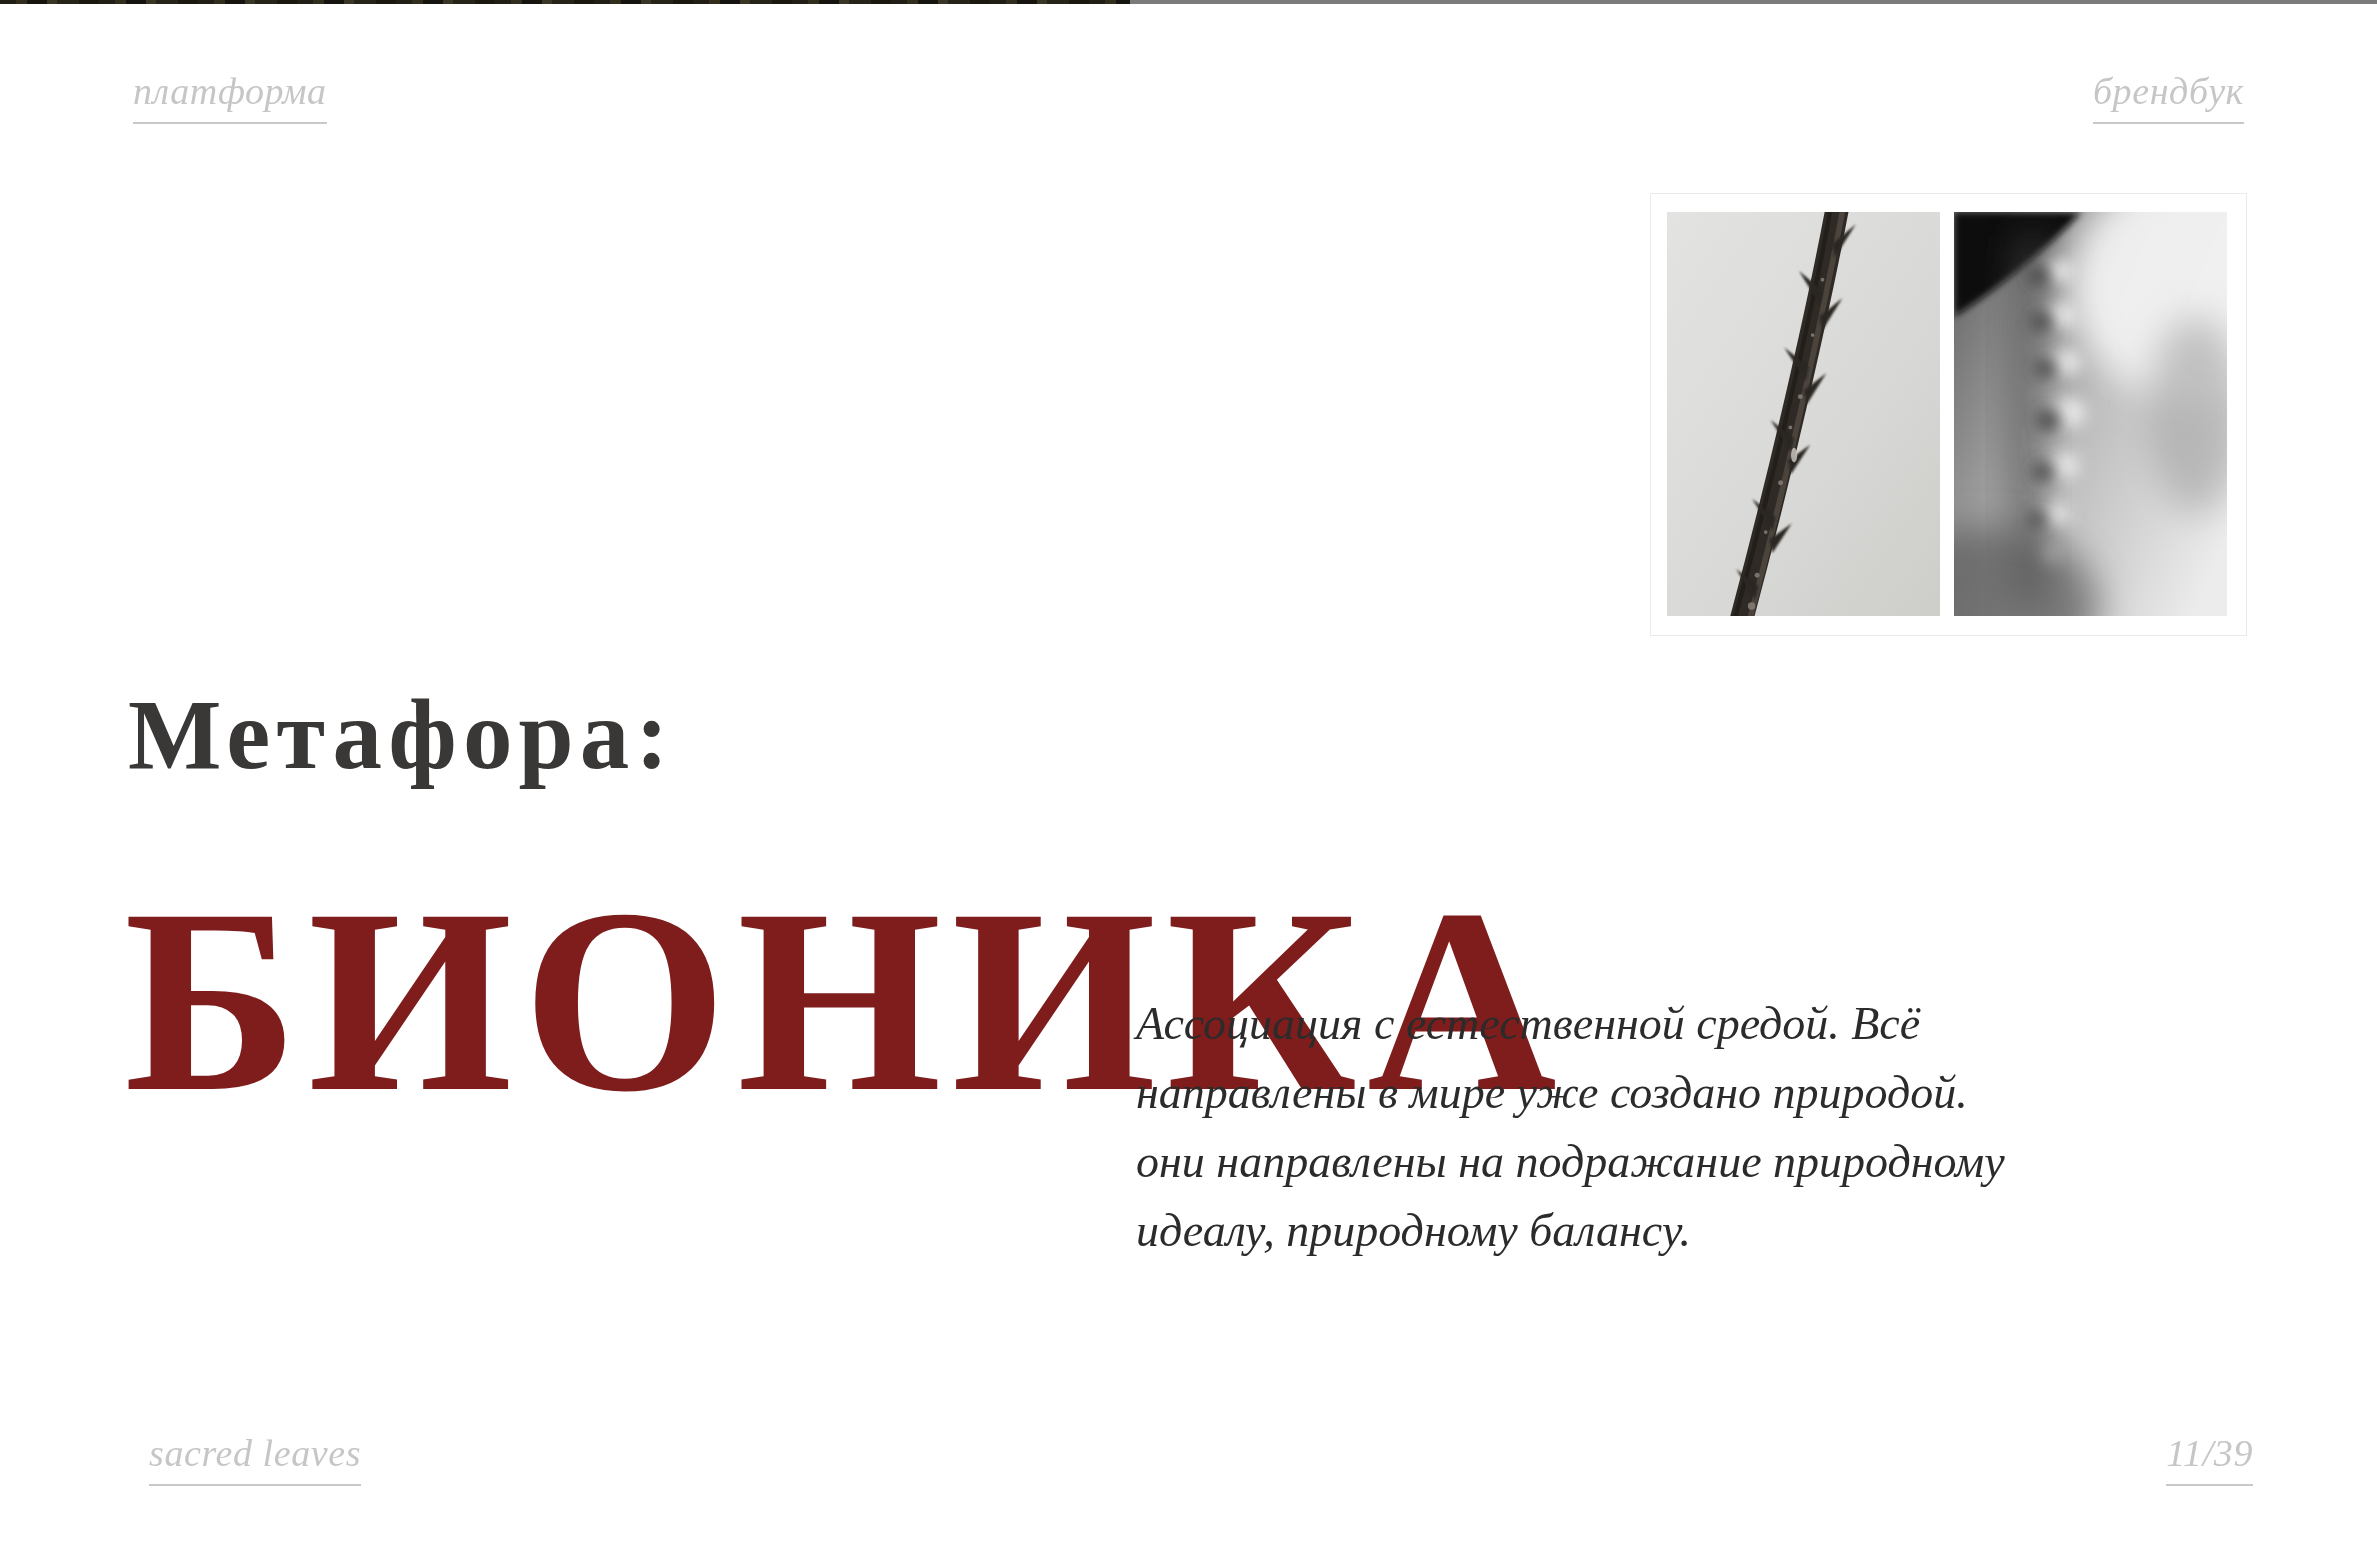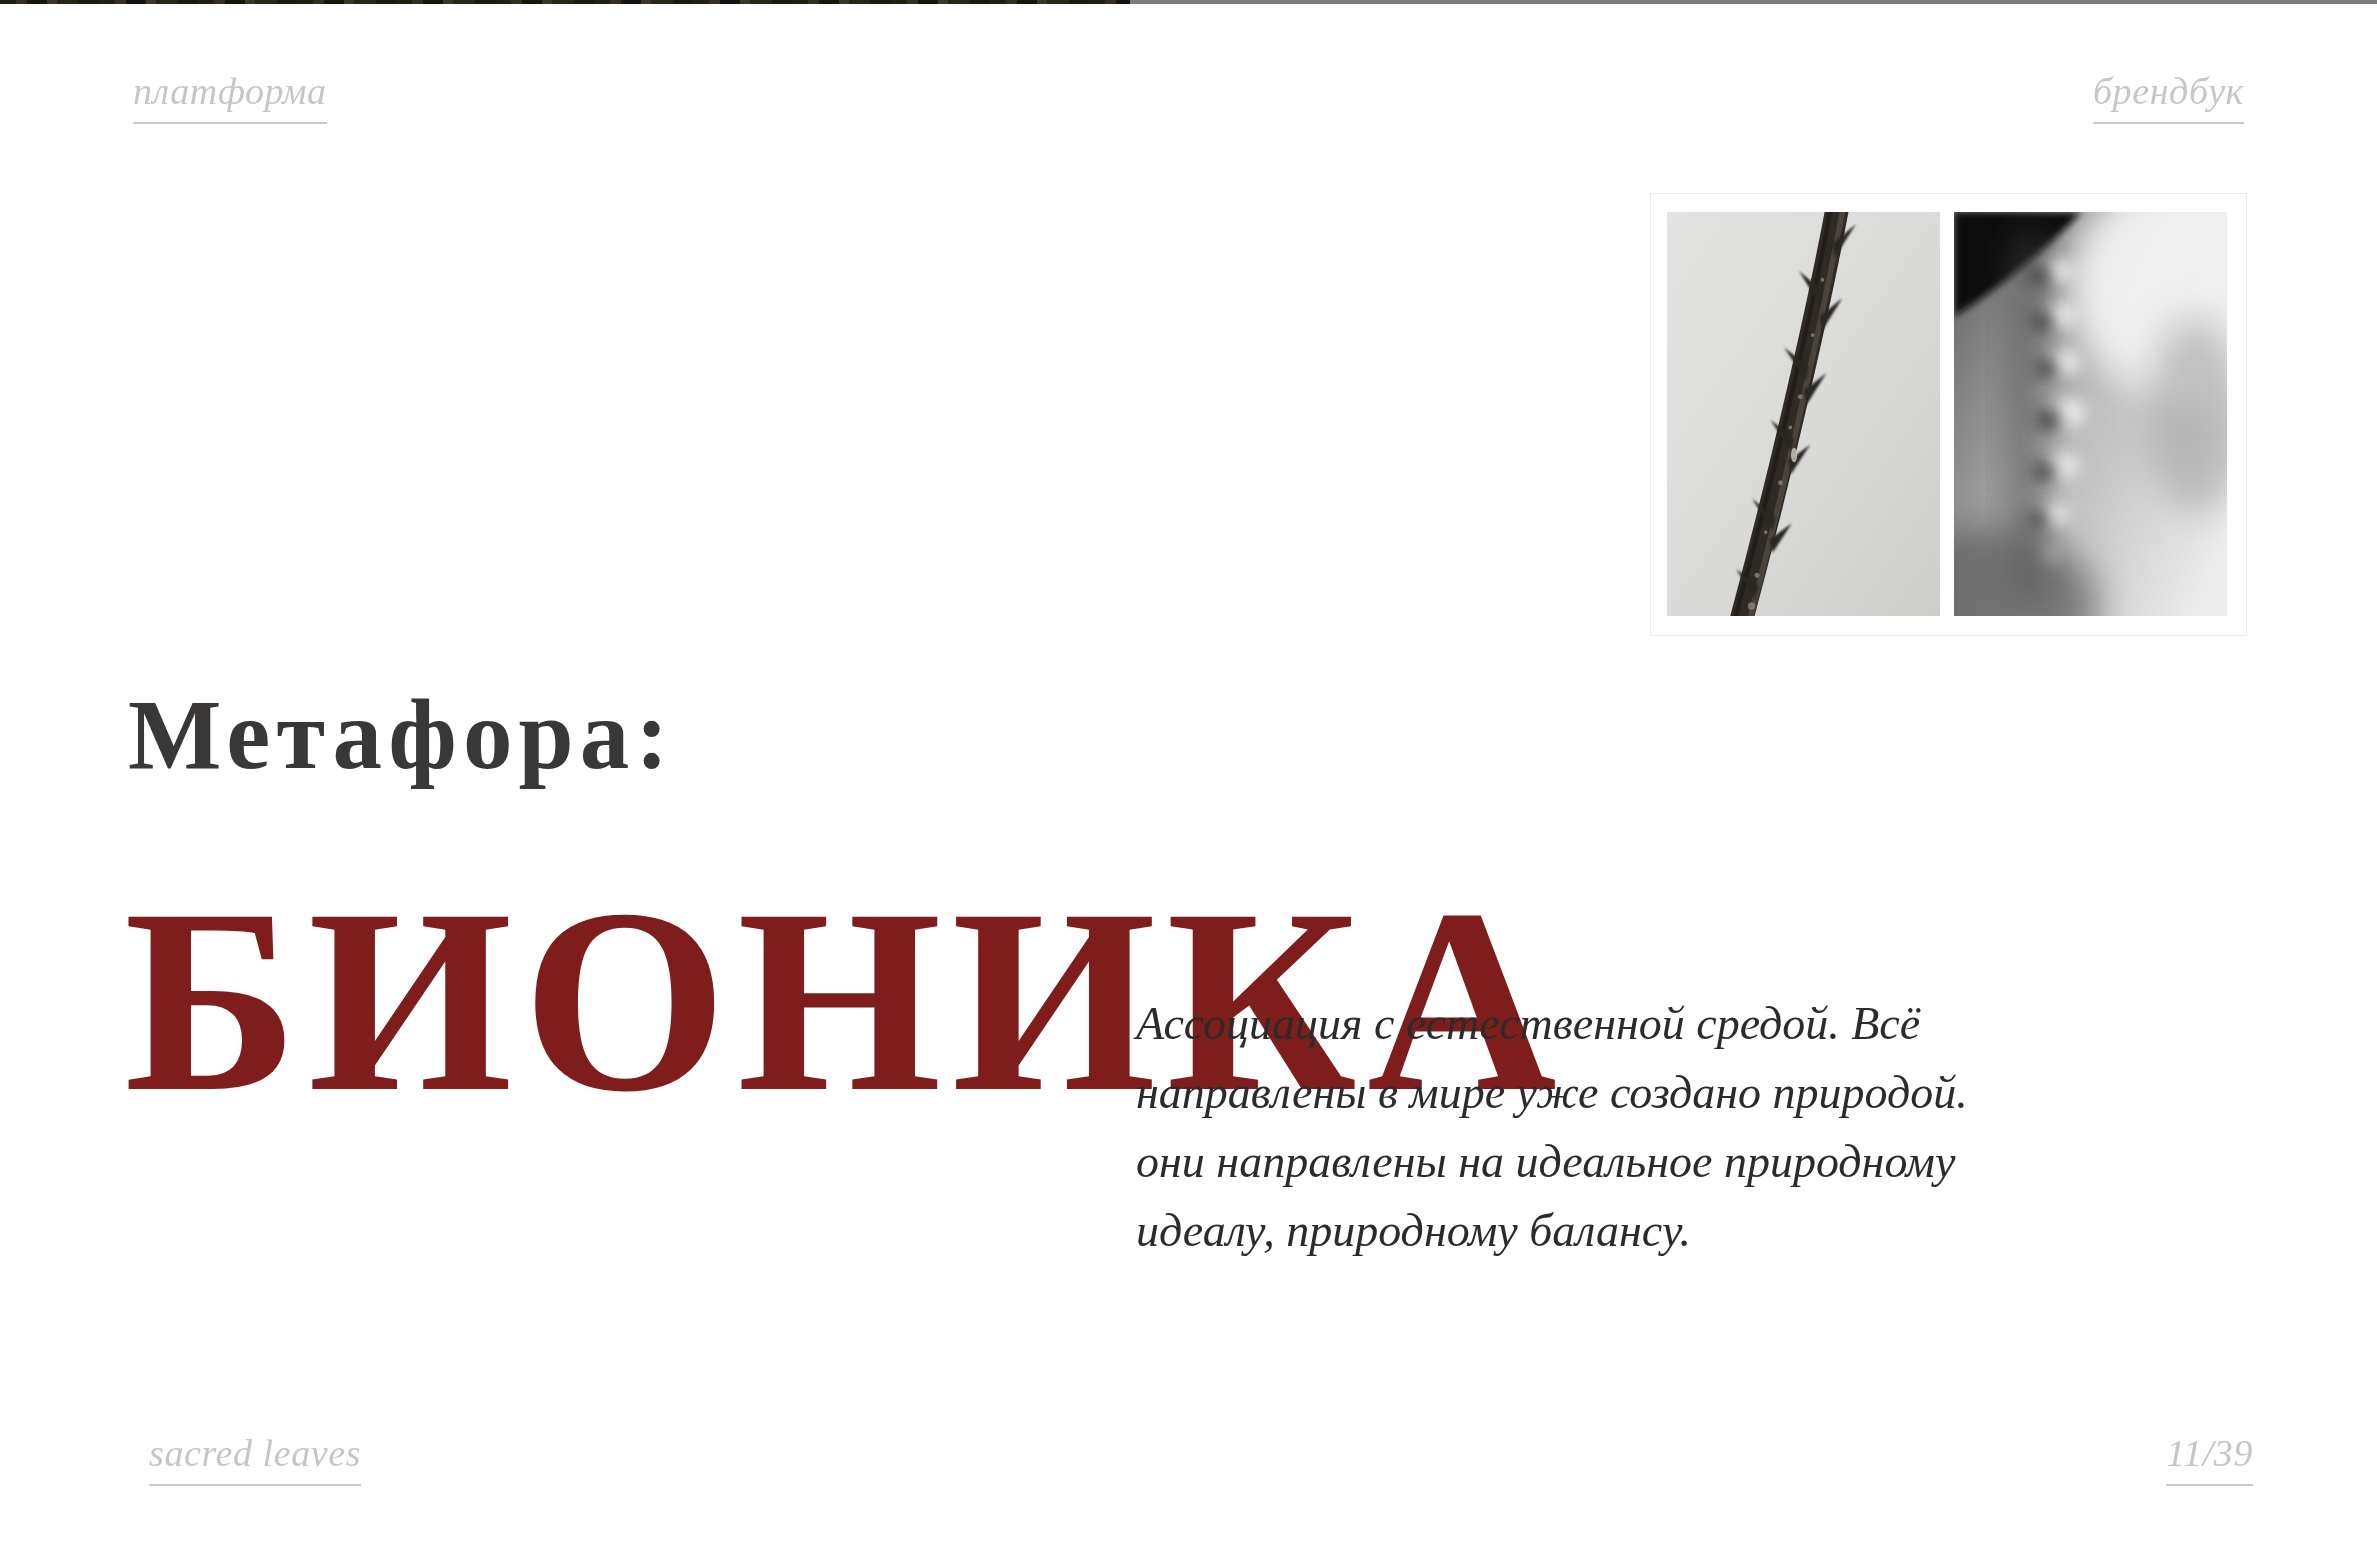--- a/index.html
+++ b/index.html
@@ -178,19 +178,19 @@
     </svg>
   </div>
 </div>
 
 <h2 class="kicker">Метафора:</h2>
 <h1 class="big-title">БИОНИКА</h1>
 
 <div class="body-text">
   <div>Ассоциация с естественной средой. Всё</div>
   <div>направлены в мире уже создано природой.</div>
-  <div>они направлены на идеальное природному</div>
+  <div>они направлены на подражание природному</div>
   <div>идеалу, природному балансу.</div>
 </div>
 
 <a class="link" id="link-sacred">sacred leaves</a>
 <a class="link" id="link-page">11/39</a>
 
 
 </body></html>

